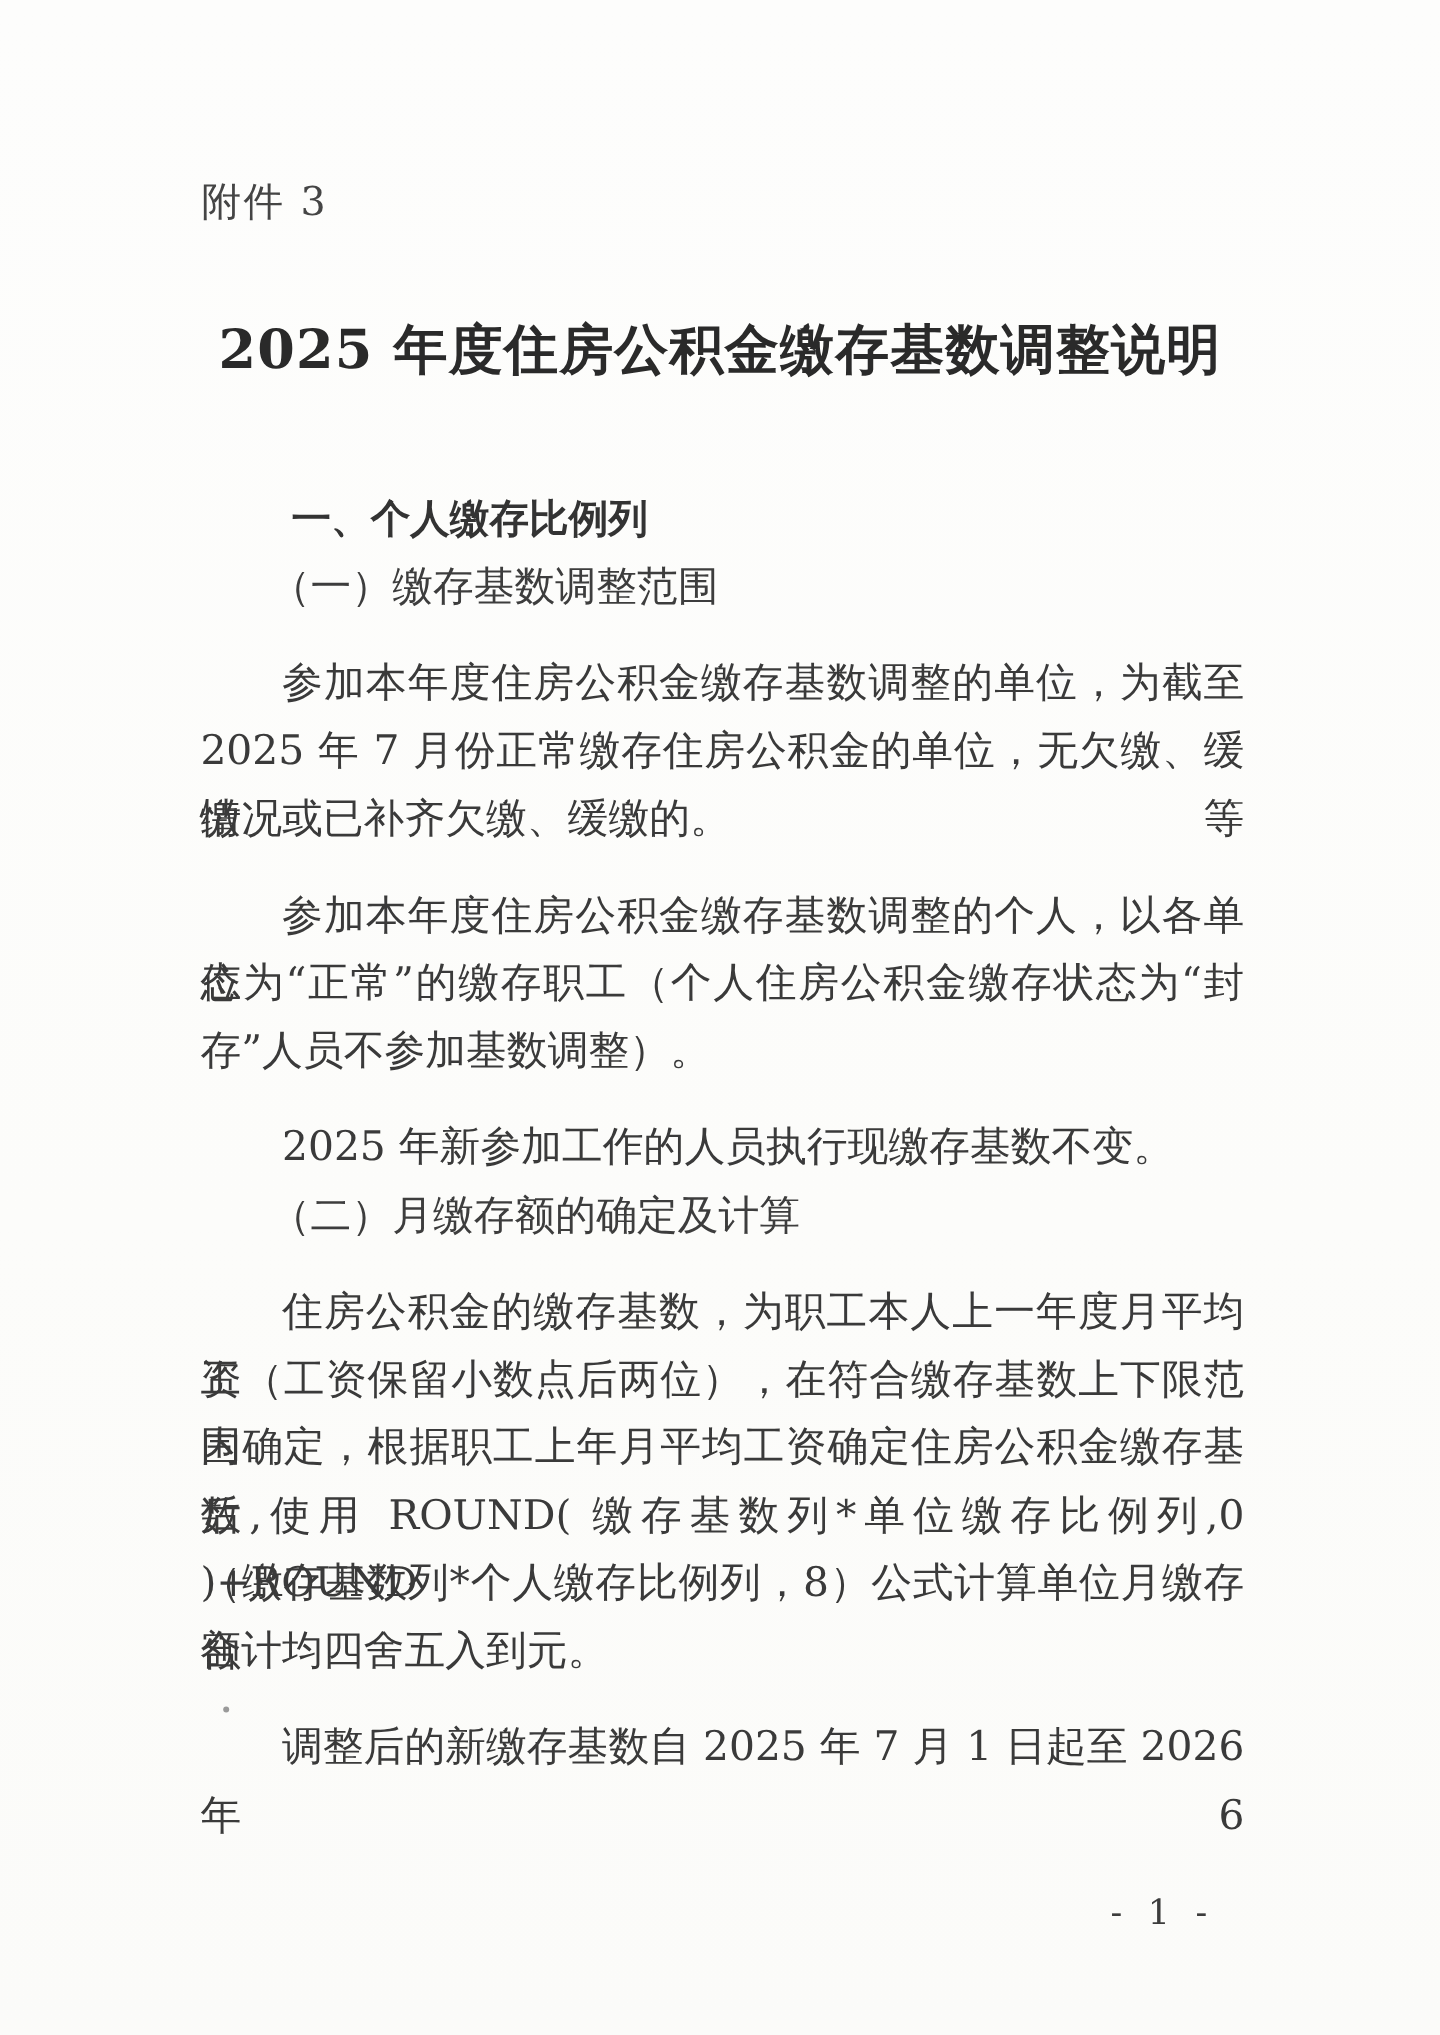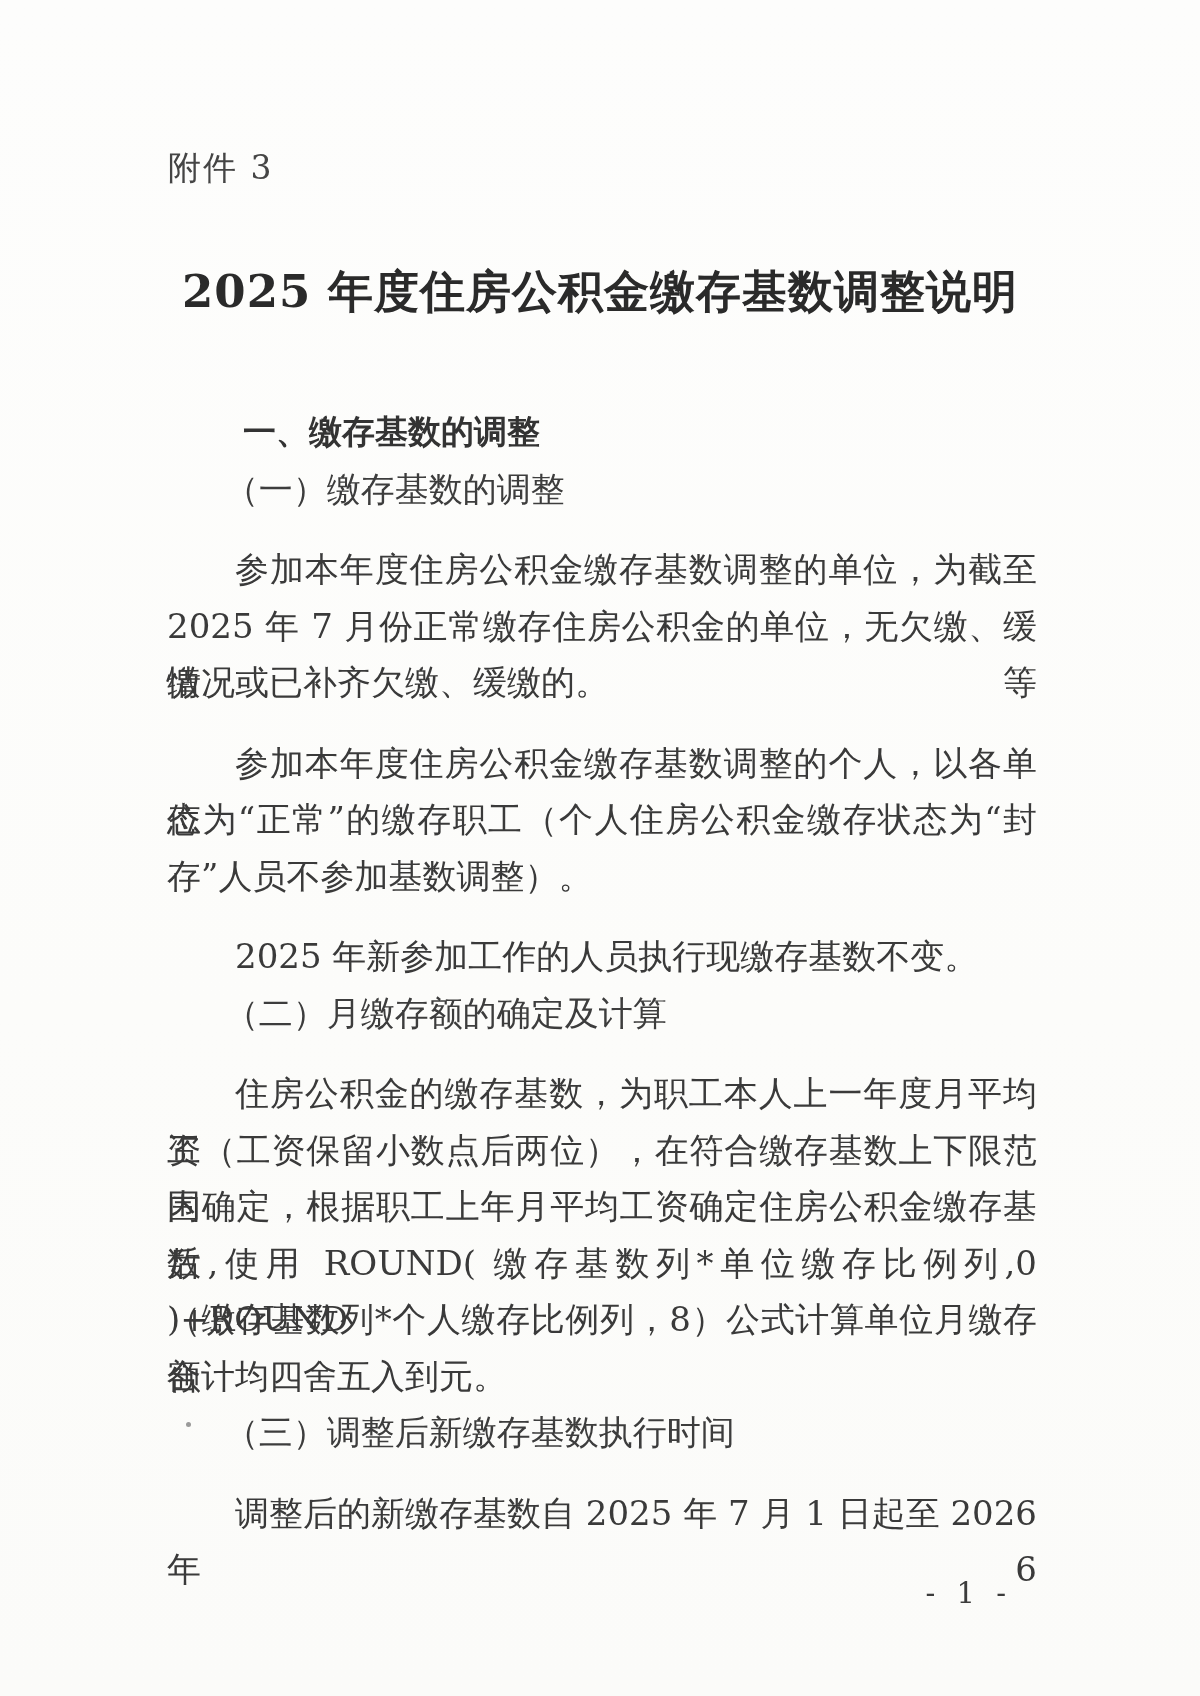--- a/index.html
+++ b/index.html
@@ -90,37 +90,36 @@
 </head>
 <body>
 
 <div class="page">
 
   <div class="attachment-label">附件 3</div>
 
   <div class="doc-title">2025 年度住房公积金缴存基数调整说明</div>
 
   <div class="content">
-    <div class="line h1">一、缴存基数的调整</div>
-    <div class="line sub">（一）缴存基数的调整</div>
+    <div class="line h1">一、个人缴存比例列</div>
+    <div class="line sub">（一）缴存基数调整范围</div>
     <div class="line first fill">参加本年度住房公积金缴存基数调整的单位，为截至</div>
     <div class="line fill">2025 年 7 月份正常缴存住房公积金的单位，无欠缴、缓缴等</div>
     <div class="line">情况或已补齐欠缴、缓缴的。</div>
     <div class="line first fill">参加本年度住房公积金缴存基数调整的个人，以各单位</div>
     <div class="line fill">态为“正常”的缴存职工（个人住房公积金缴存状态为“封</div>
     <div class="line">存”人员不参加基数调整）。</div>
     <div class="line first">2025 年新参加工作的人员执行现缴存基数不变。</div>
     <div class="line sub">（二）月缴存额的确定及计算</div>
     <div class="line first fill">住房公积金的缴存基数，为职工本人上一年度月平均工</div>
     <div class="line fill">资（工资保留小数点后两位），在符合缴存基数上下限范围</div>
     <div class="line fill">内确定，根据职工上年月平均工资确定住房公积金缴存基数</div>
     <div class="line fill">后,使用 ROUND( 缴存基数列*单位缴存比例列,0 )+ROUND</div>
     <div class="line fill">（缴存基数列*个人缴存比例列，8）公式计算单位月缴存额</div>
     <div class="line">合计均四舍五入到元。</div>
-    <div class="line sub">（三）调整后新缴存基数执行时间</div>
     <div class="line first fill">调整后的新缴存基数自 2025 年 7 月 1 日起至 2026 年 6</div>
   </div>
 
   <div class="speck"></div>
 
   <div class="page-footer">- 1 -</div>
 
 </div>
 
 </body></html>

